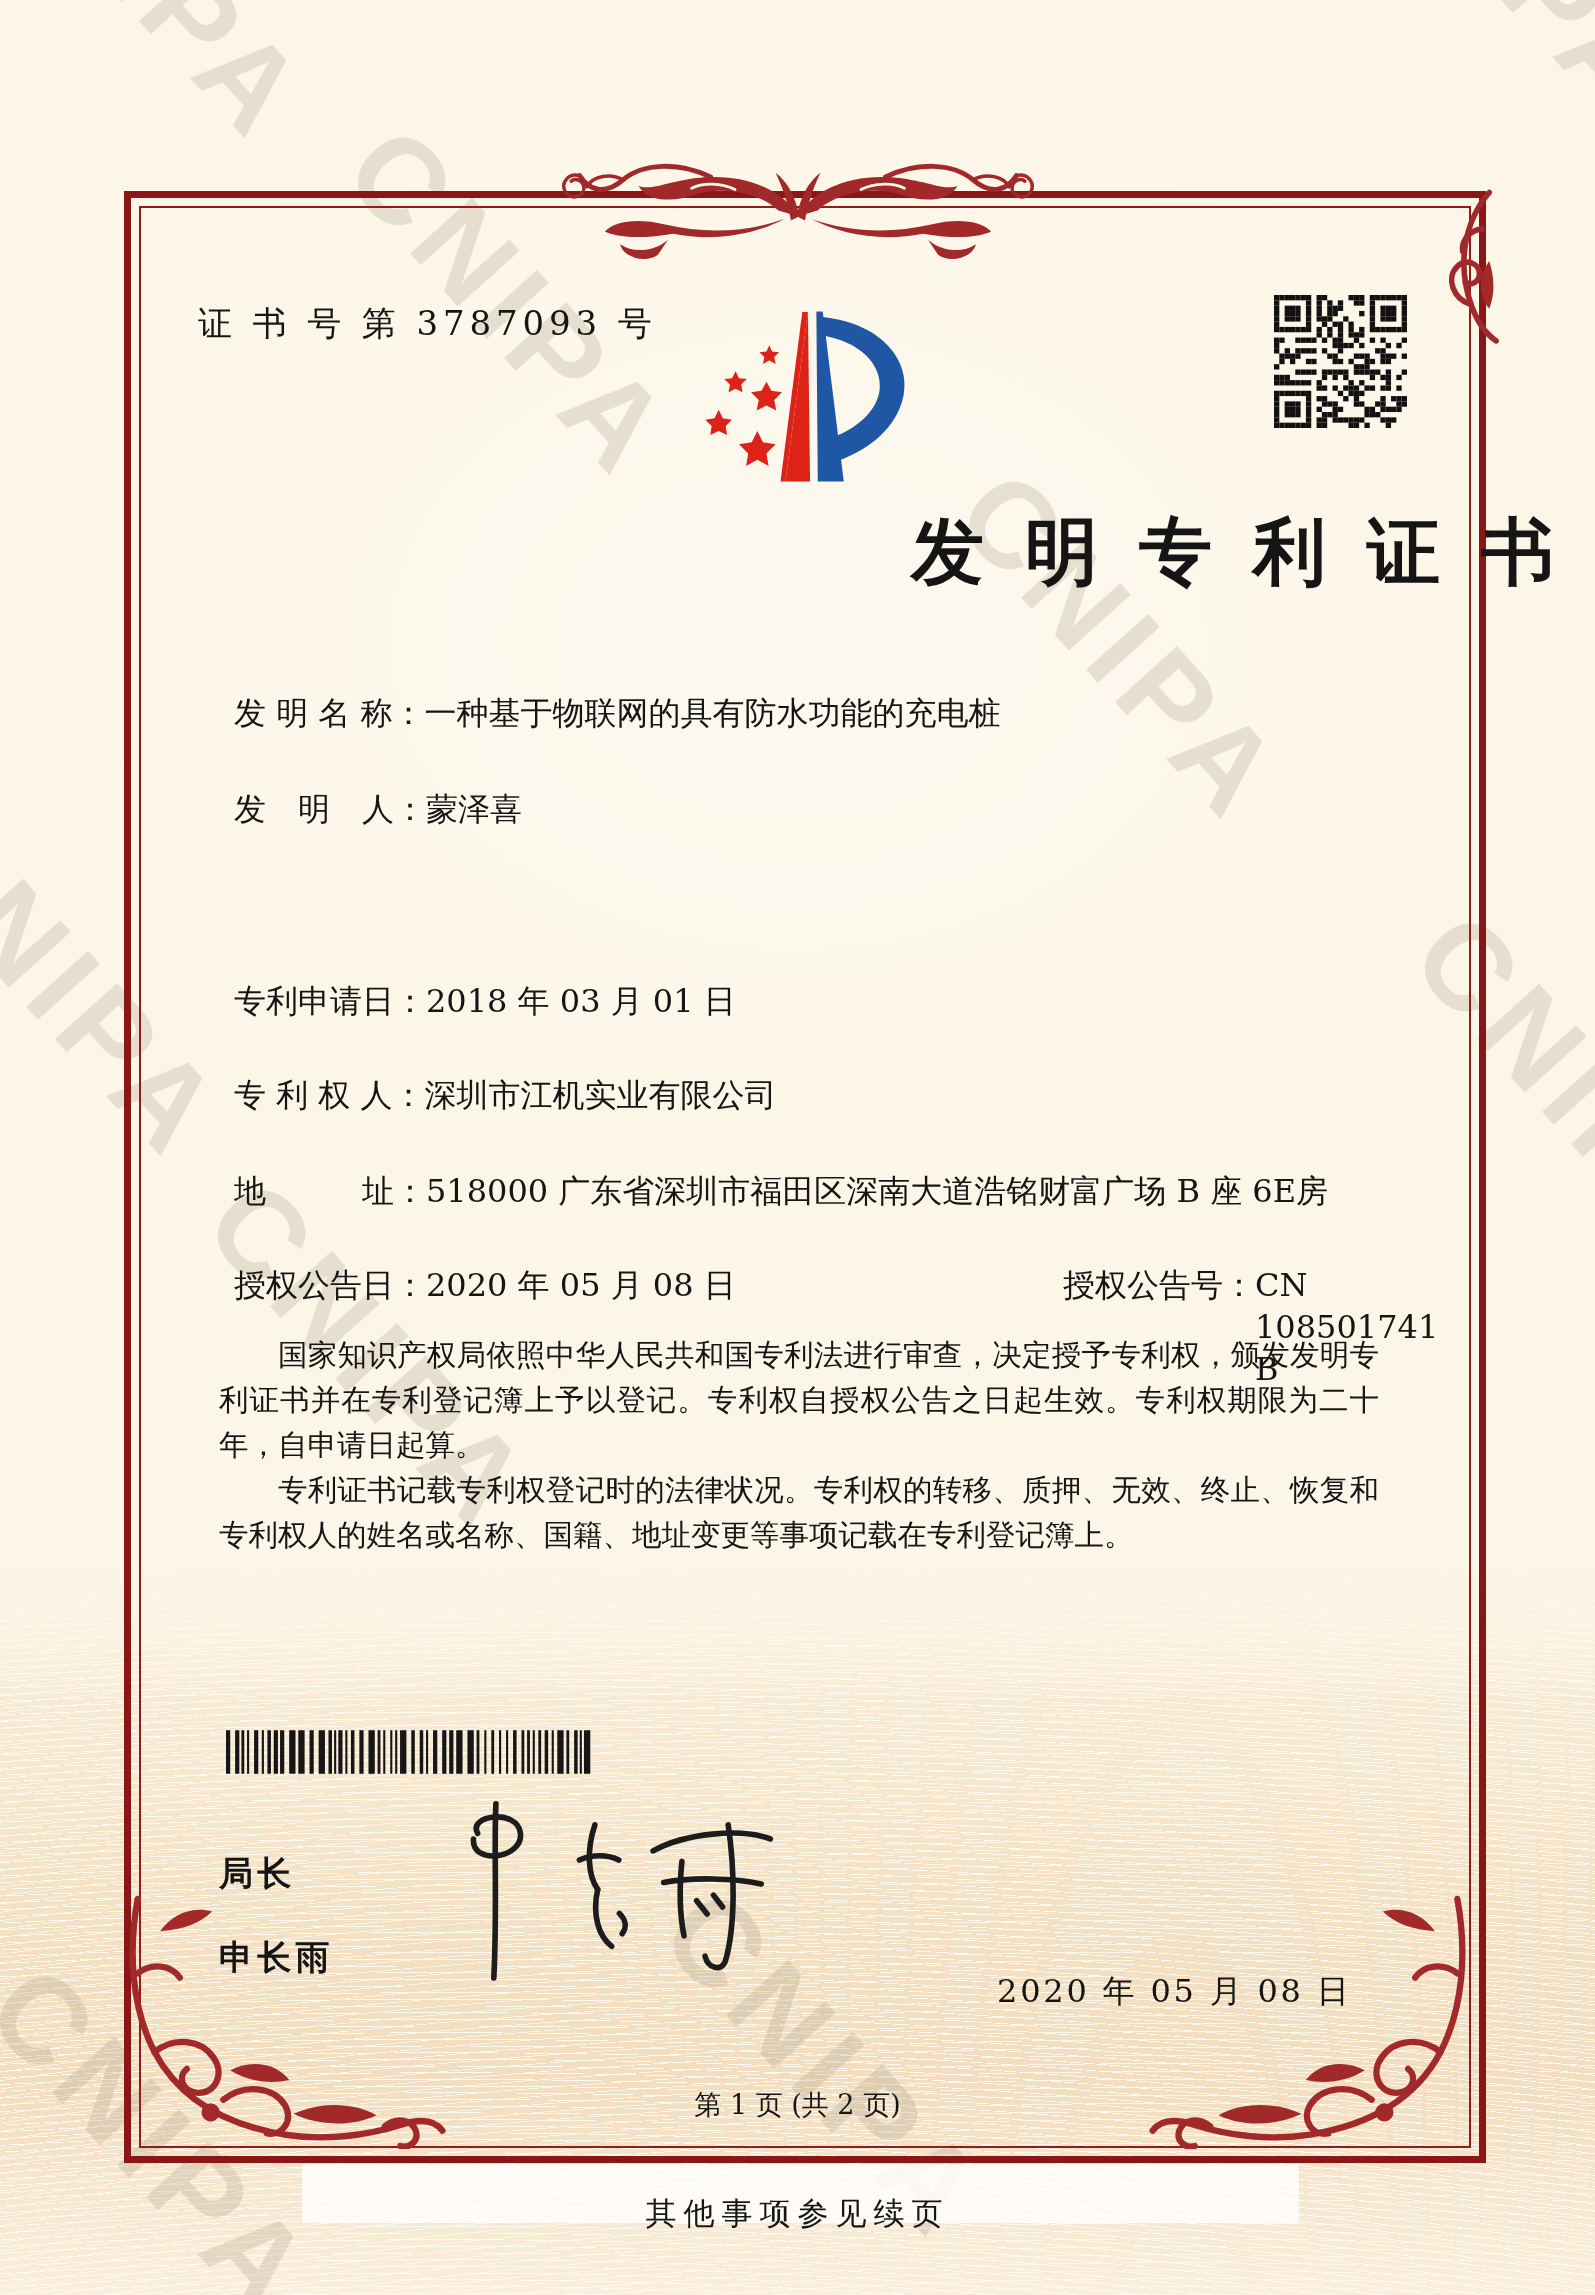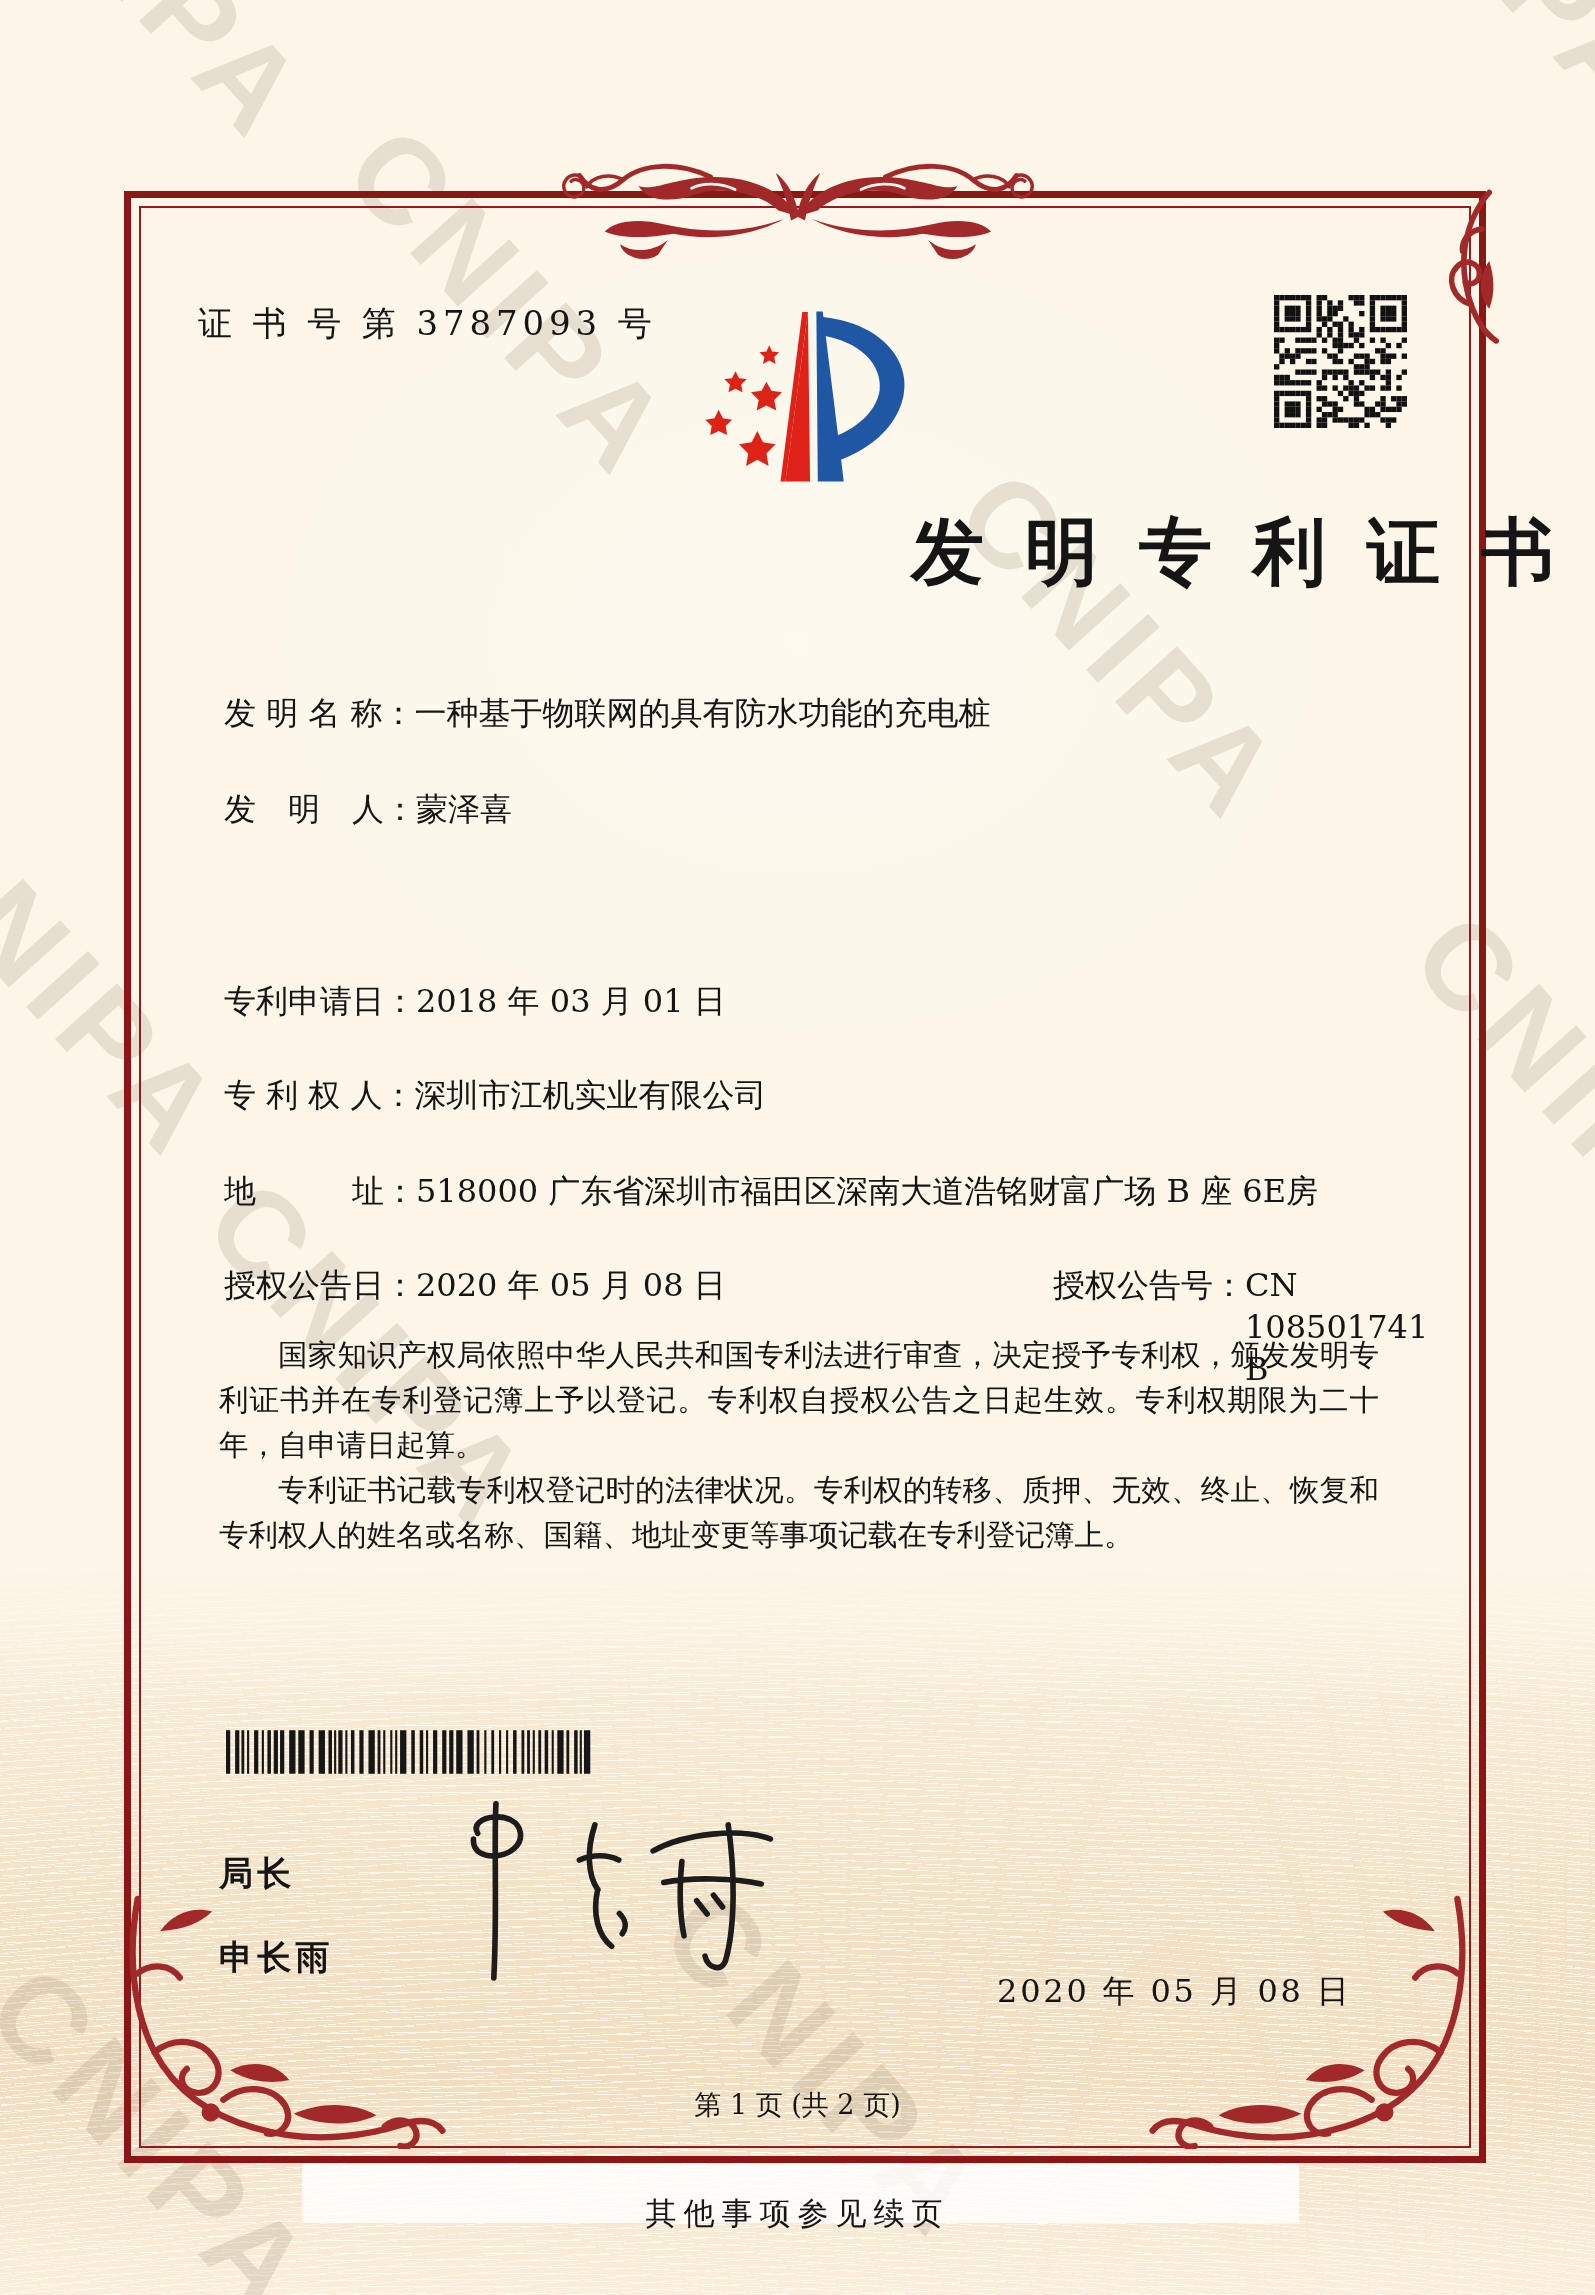--- a/index.html
+++ b/index.html
@@ -26,21 +26,21 @@
   .frame-inner{position:absolute;inset:8.4px;border:2.8px solid #8f1d1b;}
   
   .orn{position:absolute;}
   
   .certno{position:absolute;left:198px;top:301px;font-size:34px;letter-spacing:4.9px;}
   .logo{position:absolute;left:680px;top:286px;}
   .qr{position:absolute;left:1274px;top:295px;}
   .title{position:absolute;left:0;top:504px;width:1595px;text-align:right;
          font-size:73px;font-weight:700;letter-spacing:41px;padding-left:41px;box-sizing:border-box;}
   
-  .row{position:absolute;left:224px;font-size:32px;line-height:42px;display:flex;align-items:center;}
+  .row{position:absolute;left:234px;font-size:32px;line-height:42px;display:flex;align-items:center;}
   .row .lbl{flex:0 0 auto;white-space:pre;}
   .row .val{white-space:pre-wrap;}
   .addr .val{width:913px;}
   .grant2{position:absolute;left:829px;top:0;display:flex;font-size:32px;line-height:42px;}
   
   .body-text{position:absolute;left:219px;top:1333px;width:1160px;
              font-size:29.5px;line-height:45px;text-align:justify;}
   .body-text p{margin:0;text-indent:2em;}
   
   .barcode{position:absolute;left:226px;top:1730px;}

